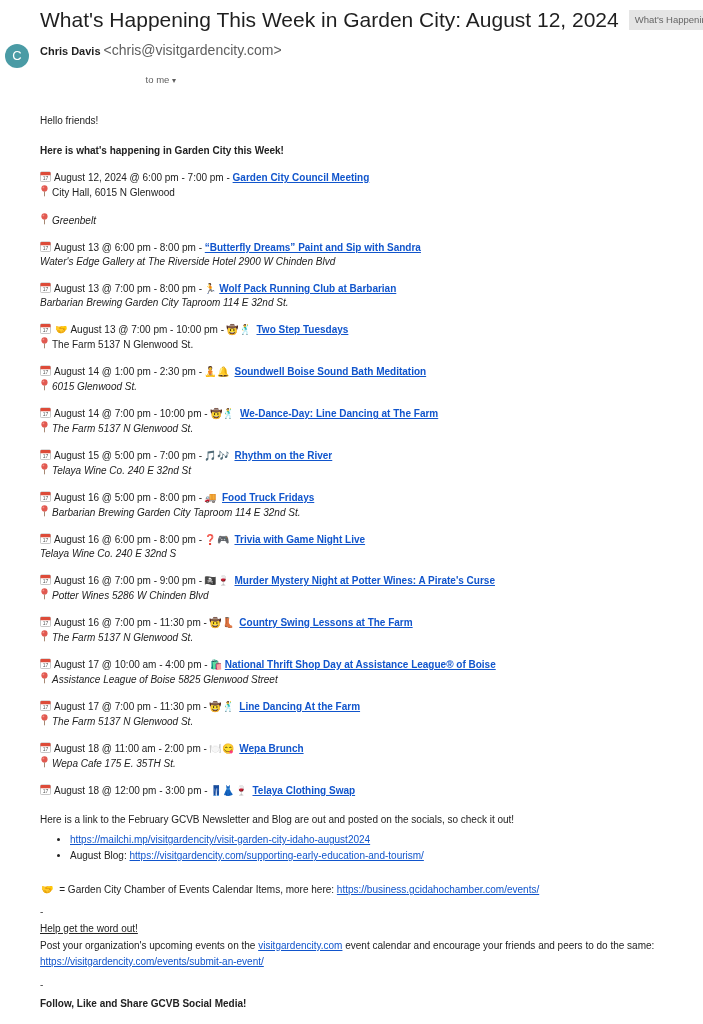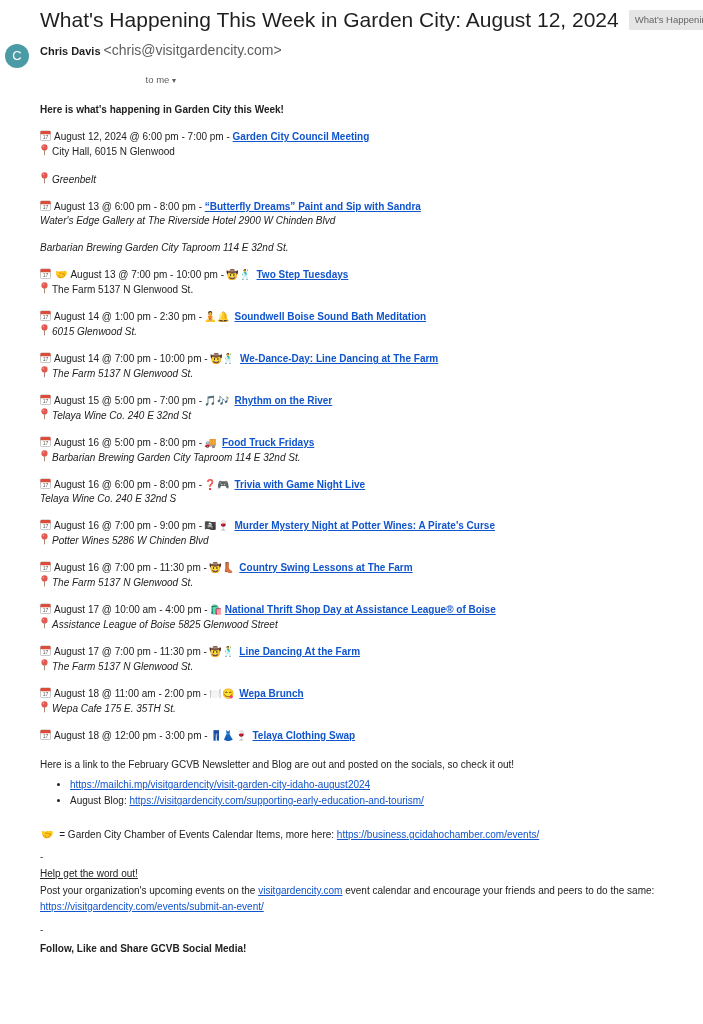--- a/index.html
+++ b/index.html
@@ -76,20 +76,21 @@
       <span class="sender-name">Chris Davis</span><span class="sender-email">&lt;chris@visitgardencity.com&gt;</span>
     </div>
     <div class="to-line">
       <span>to me</span>
       <span class="to-arrow">▾</span>
     </div>
   </div>
 </div>
 
 <div class="content">
+  <p class="greeting">Hello friends!</p>
   <p class="intro">Here is what's happening in Garden City this Week!</p>
 
   <div id="events">
   <div class="event">
     <div class="l1">
       <svg class="icon-svg" width="11" height="11" viewBox="0 0 12 12">
             <rect x="0.5" y="1" width="11" height="10.5" rx="1.2" fill="#ffffff" stroke="#b0b0b0" stroke-width="0.8"></rect>
             <path d="M0.5 2.2 a1.2 1.2 0 0 1 1.2-1.2 h8.6 a1.2 1.2 0 0 1 1.2 1.2 v2.3 h-11 z" fill="#dd4b39"></path>
             <text x="6" y="10.2" font-size="5.5" text-anchor="middle" fill="#555" font-family="Liberation Sans, sans-serif">17</text>
           </svg><span>August 12, 2024 @ 6:00 pm - 7:00 pm - </span><a class="event-link">Garden City Council Meeting</a>
@@ -120,20 +121,27 @@
             <path d="M0.5 2.2 a1.2 1.2 0 0 1 1.2-1.2 h8.6 a1.2 1.2 0 0 1 1.2 1.2 v2.3 h-11 z" fill="#dd4b39"></path>
             <text x="6" y="10.2" font-size="5.5" text-anchor="middle" fill="#555" font-family="Liberation Sans, sans-serif">17</text>
           </svg><span>August 13 @ 6:00 pm - 8:00 pm - </span><a class="event-link">“Butterfly Dreams” Paint and Sip with Sandra</a>
     </div>
     <div class="l2">
       <span class="venue it">Water's Edge Gallery at The Riverside Hotel 2900 W Chinden Blvd</span>
     </div>
   </div>
 
   <div class="event">
+    <div class="l1">
+      <svg class="icon-svg" width="11" height="11" viewBox="0 0 12 12">
+            <rect x="0.5" y="1" width="11" height="10.5" rx="1.2" fill="#ffffff" stroke="#b0b0b0" stroke-width="0.8"></rect>
+            <path d="M0.5 2.2 a1.2 1.2 0 0 1 1.2-1.2 h8.6 a1.2 1.2 0 0 1 1.2 1.2 v2.3 h-11 z" fill="#dd4b39"></path>
+            <text x="6" y="10.2" font-size="5.5" text-anchor="middle" fill="#555" font-family="Liberation Sans, sans-serif">17</text>
+          </svg><span>August 13 @ 7:00 pm - 8:00 pm - </span><span class="emo">🏃</span><a class="event-link">Wolf Pack Running Club at Barbarian</a>
+    </div>
     <div class="l2">
       <span class="venue it">Barbarian Brewing Garden City Taproom 114 E 32nd St.</span>
     </div>
   </div>
 
   <div class="event">
     <div class="l1">
       <svg class="icon-svg" width="11" height="11" viewBox="0 0 12 12">
             <rect x="0.5" y="1" width="11" height="10.5" rx="1.2" fill="#ffffff" stroke="#b0b0b0" stroke-width="0.8"></rect>
             <path d="M0.5 2.2 a1.2 1.2 0 0 1 1.2-1.2 h8.6 a1.2 1.2 0 0 1 1.2 1.2 v2.3 h-11 z" fill="#dd4b39"></path>

